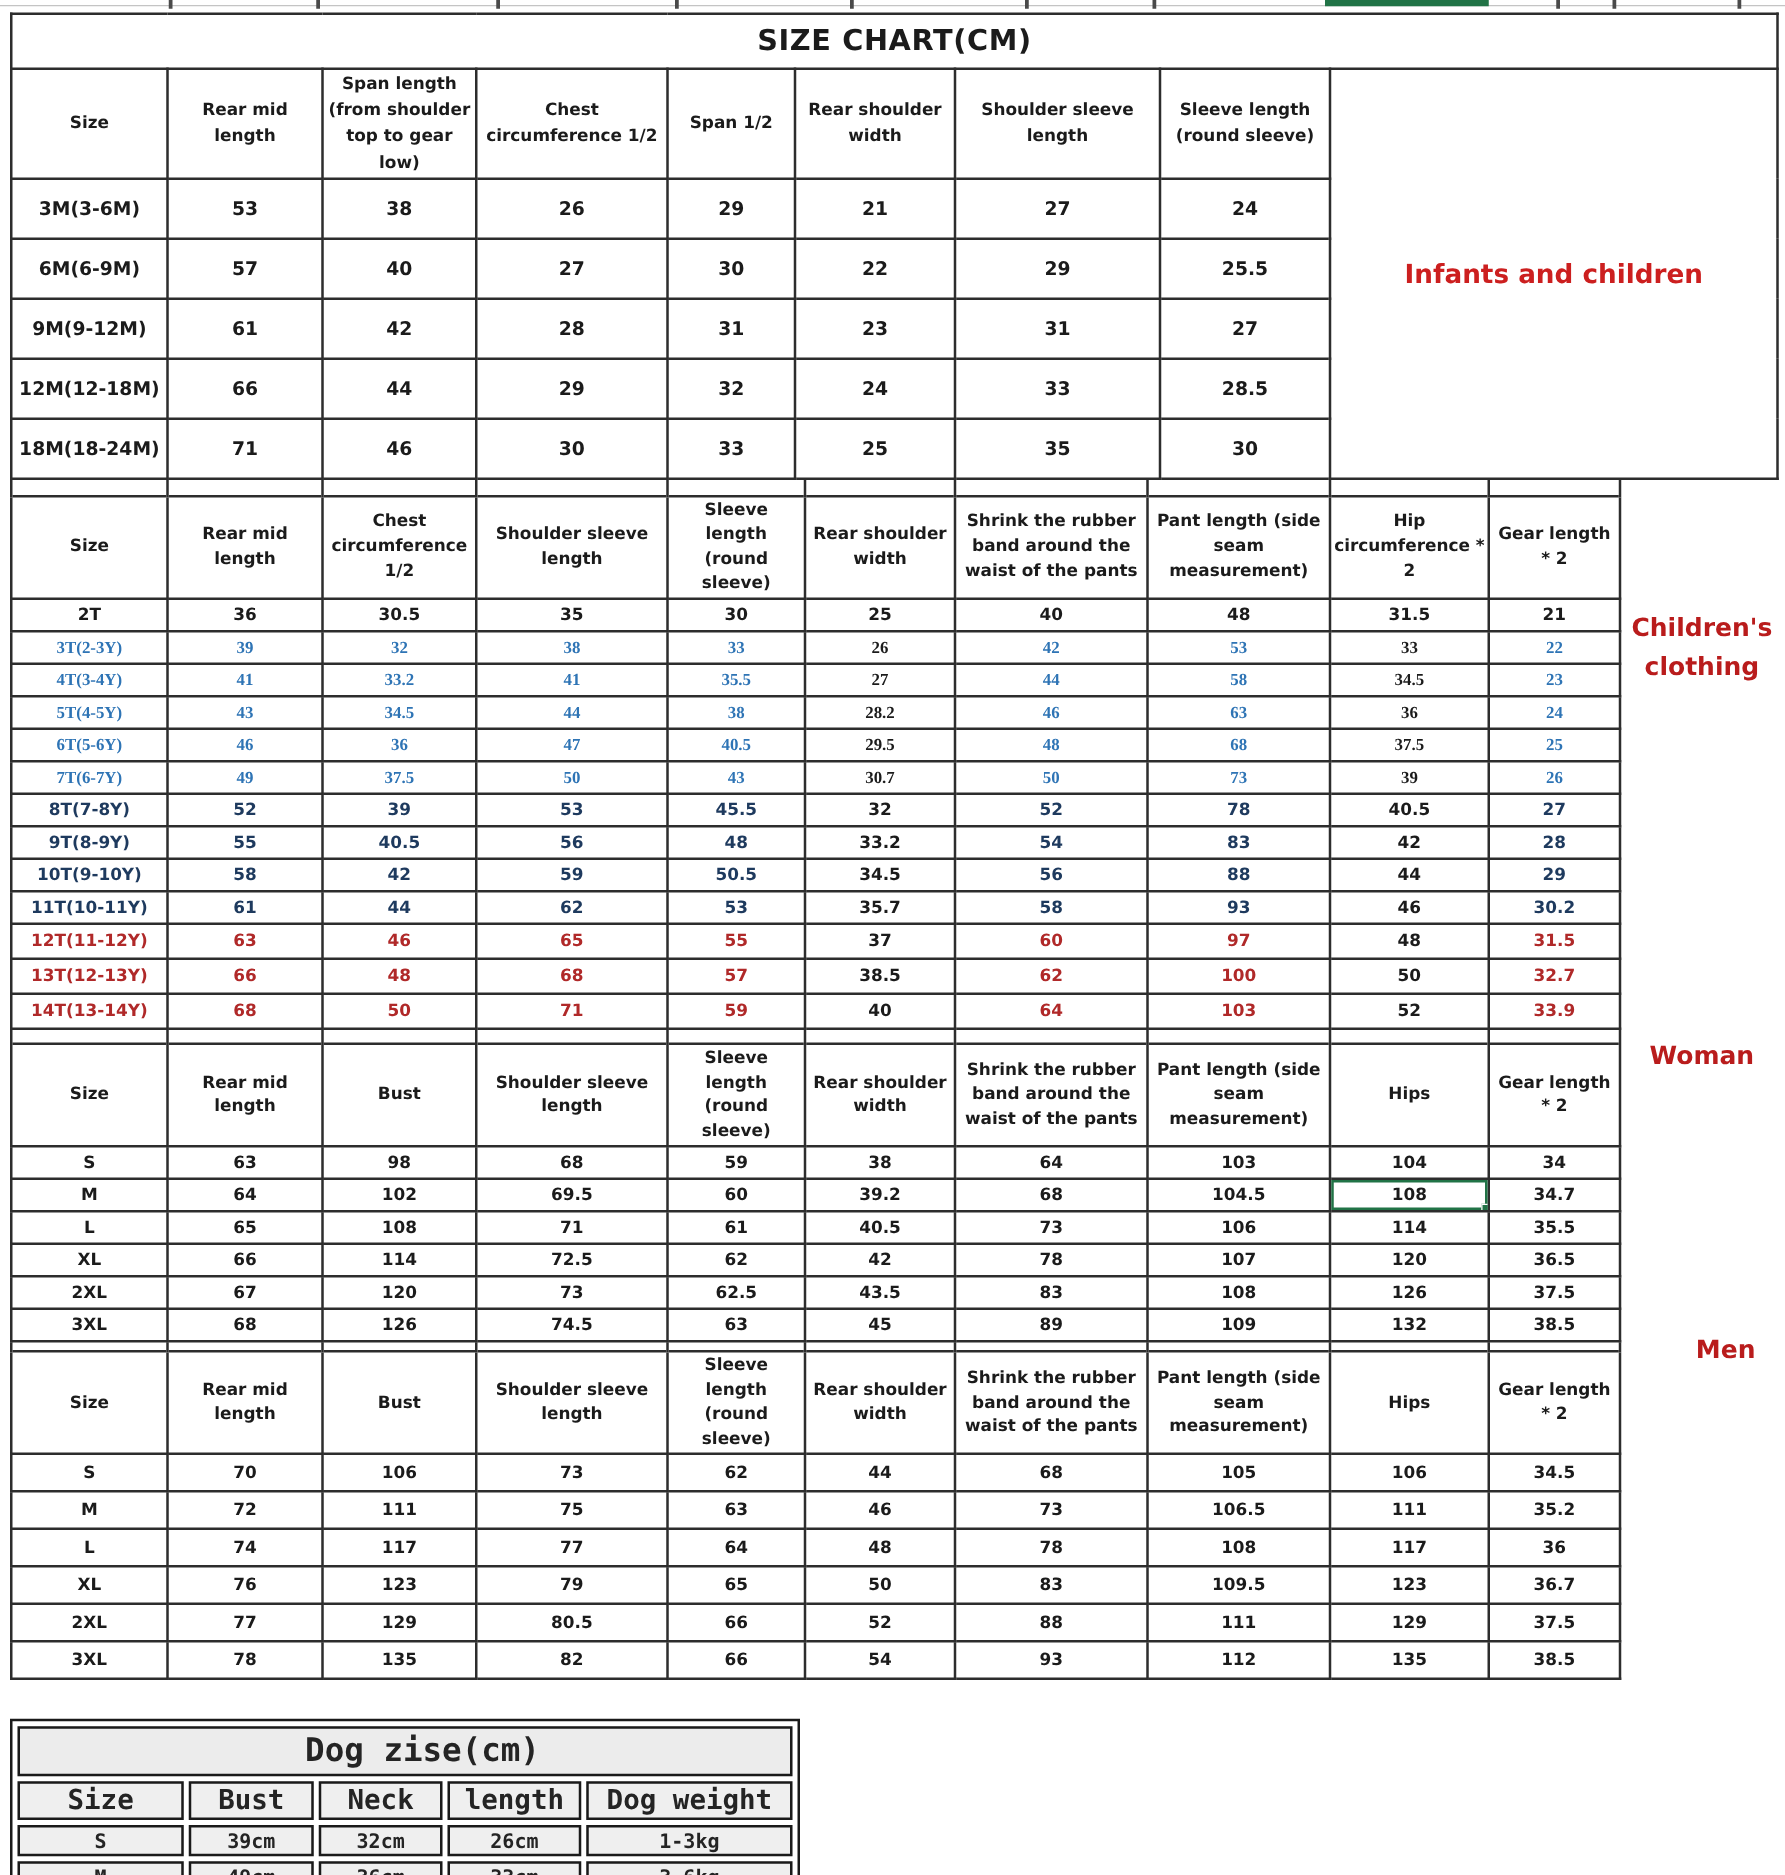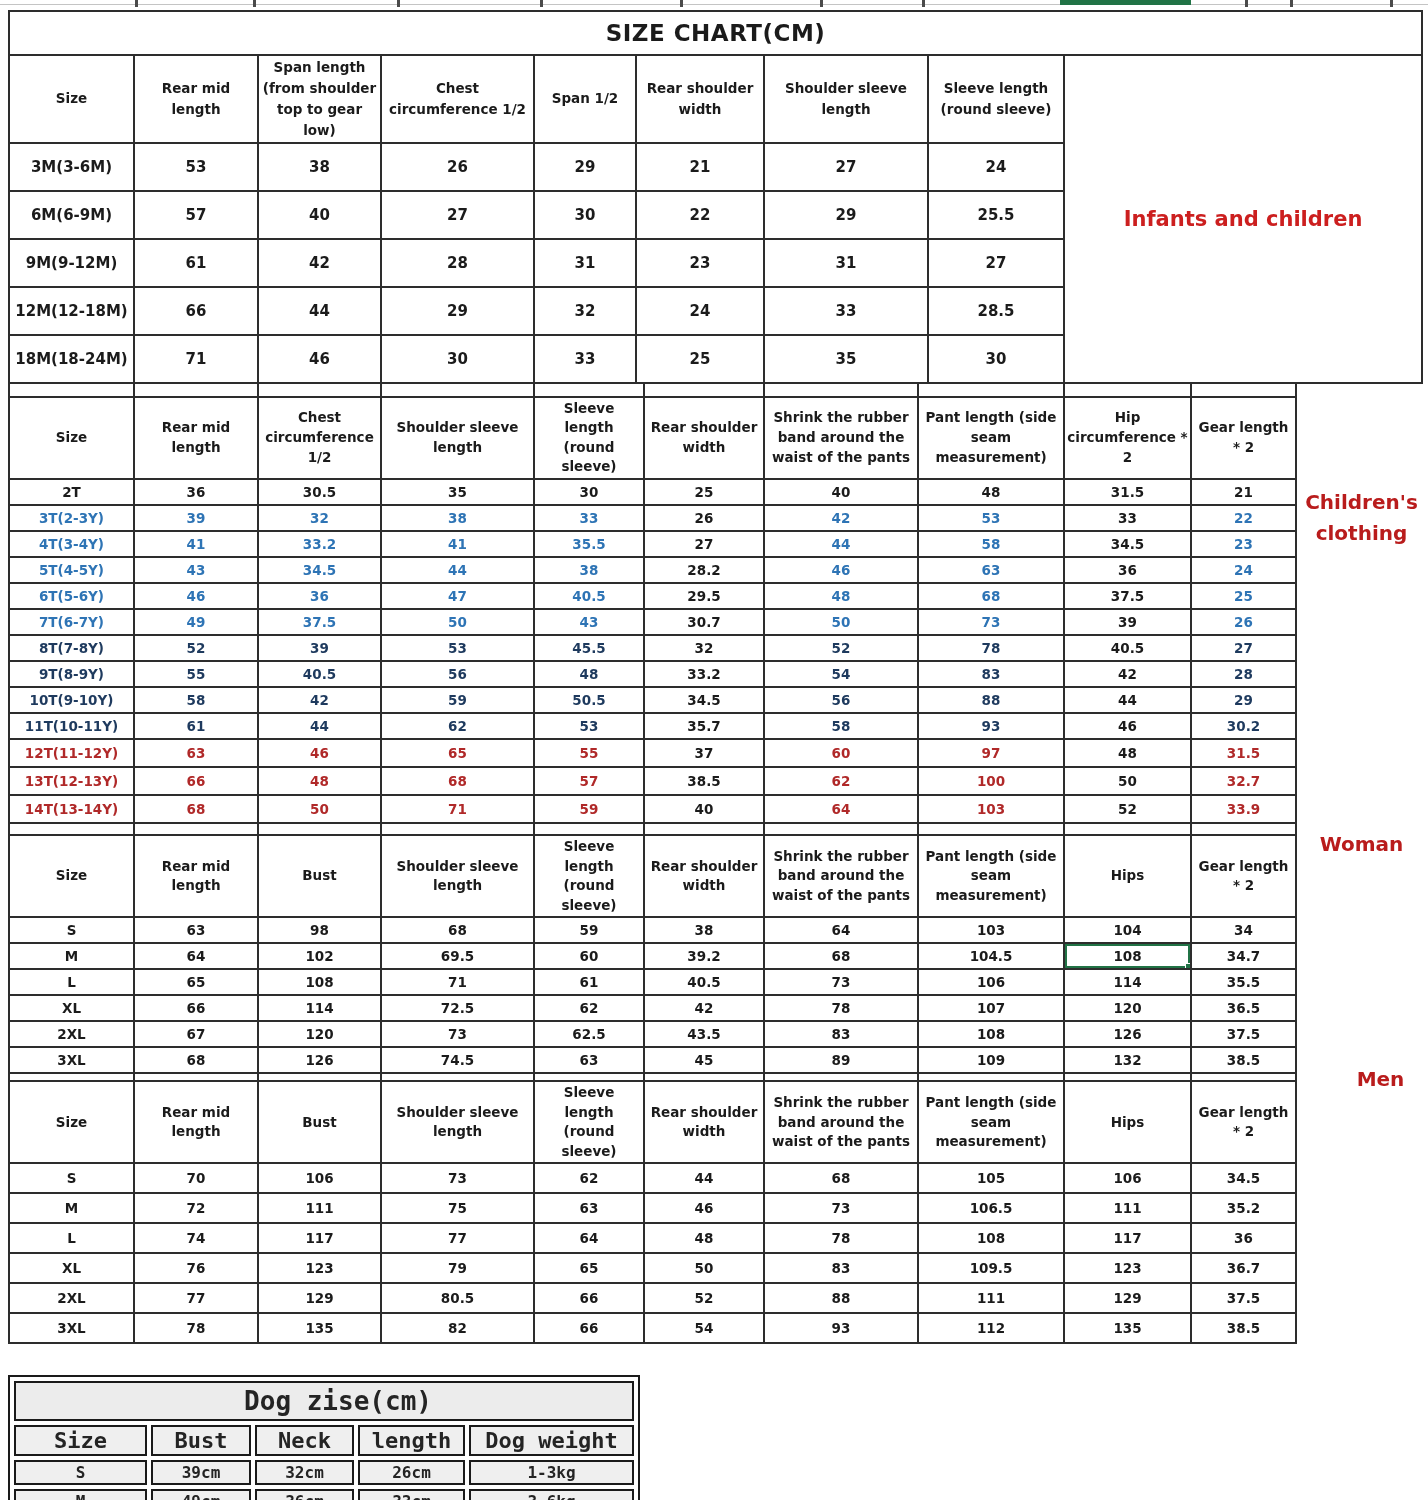--- a/index.html
+++ b/index.html
@@ -35,21 +35,21 @@
   .sec-children tr{height:26px;}
   .sec-children tr:nth-of-type(n+11){height:28px;}
   .sec-woman tr{height:26px;}
   .sec-men tr{height:30px;}
   .gap td{border-top:none;border-bottom:none;border-left:2px solid #2d2d2d;border-right:2px solid #2d2d2d;padding:0;}
   .gap0 tr{height:13px;}
   .gap1 tr{height:12px;}
   .gap2 tr{height:8px;}
   .gap0 td{border-top:none;}
   
-  tr.c-blue td{color:#2E74B5;}
+  tr.c-blue td{color:#2E74B5;font-family:Liberation Serif, serif;}
   tr.c-navy td{color:#1E3A5E;}
   tr.c-red td{color:#B02929;}
   
   .sec-children td:nth-of-type(6),.sec-children td:nth-of-type(9){color:#1b1b1b;}
   
   .sec-woman tr:nth-of-type(2) td:nth-of-type(9){position:relative;box-shadow:inset 0 0 0 2px #217346;}
   .sec-woman tr:nth-of-type(2) td:nth-of-type(9)::after{
     content:"";position:absolute;right:-4px;bottom:-4px;width:7px;height:7px;
     background:#217346;border:1px solid #fff;z-index:2;
   }

